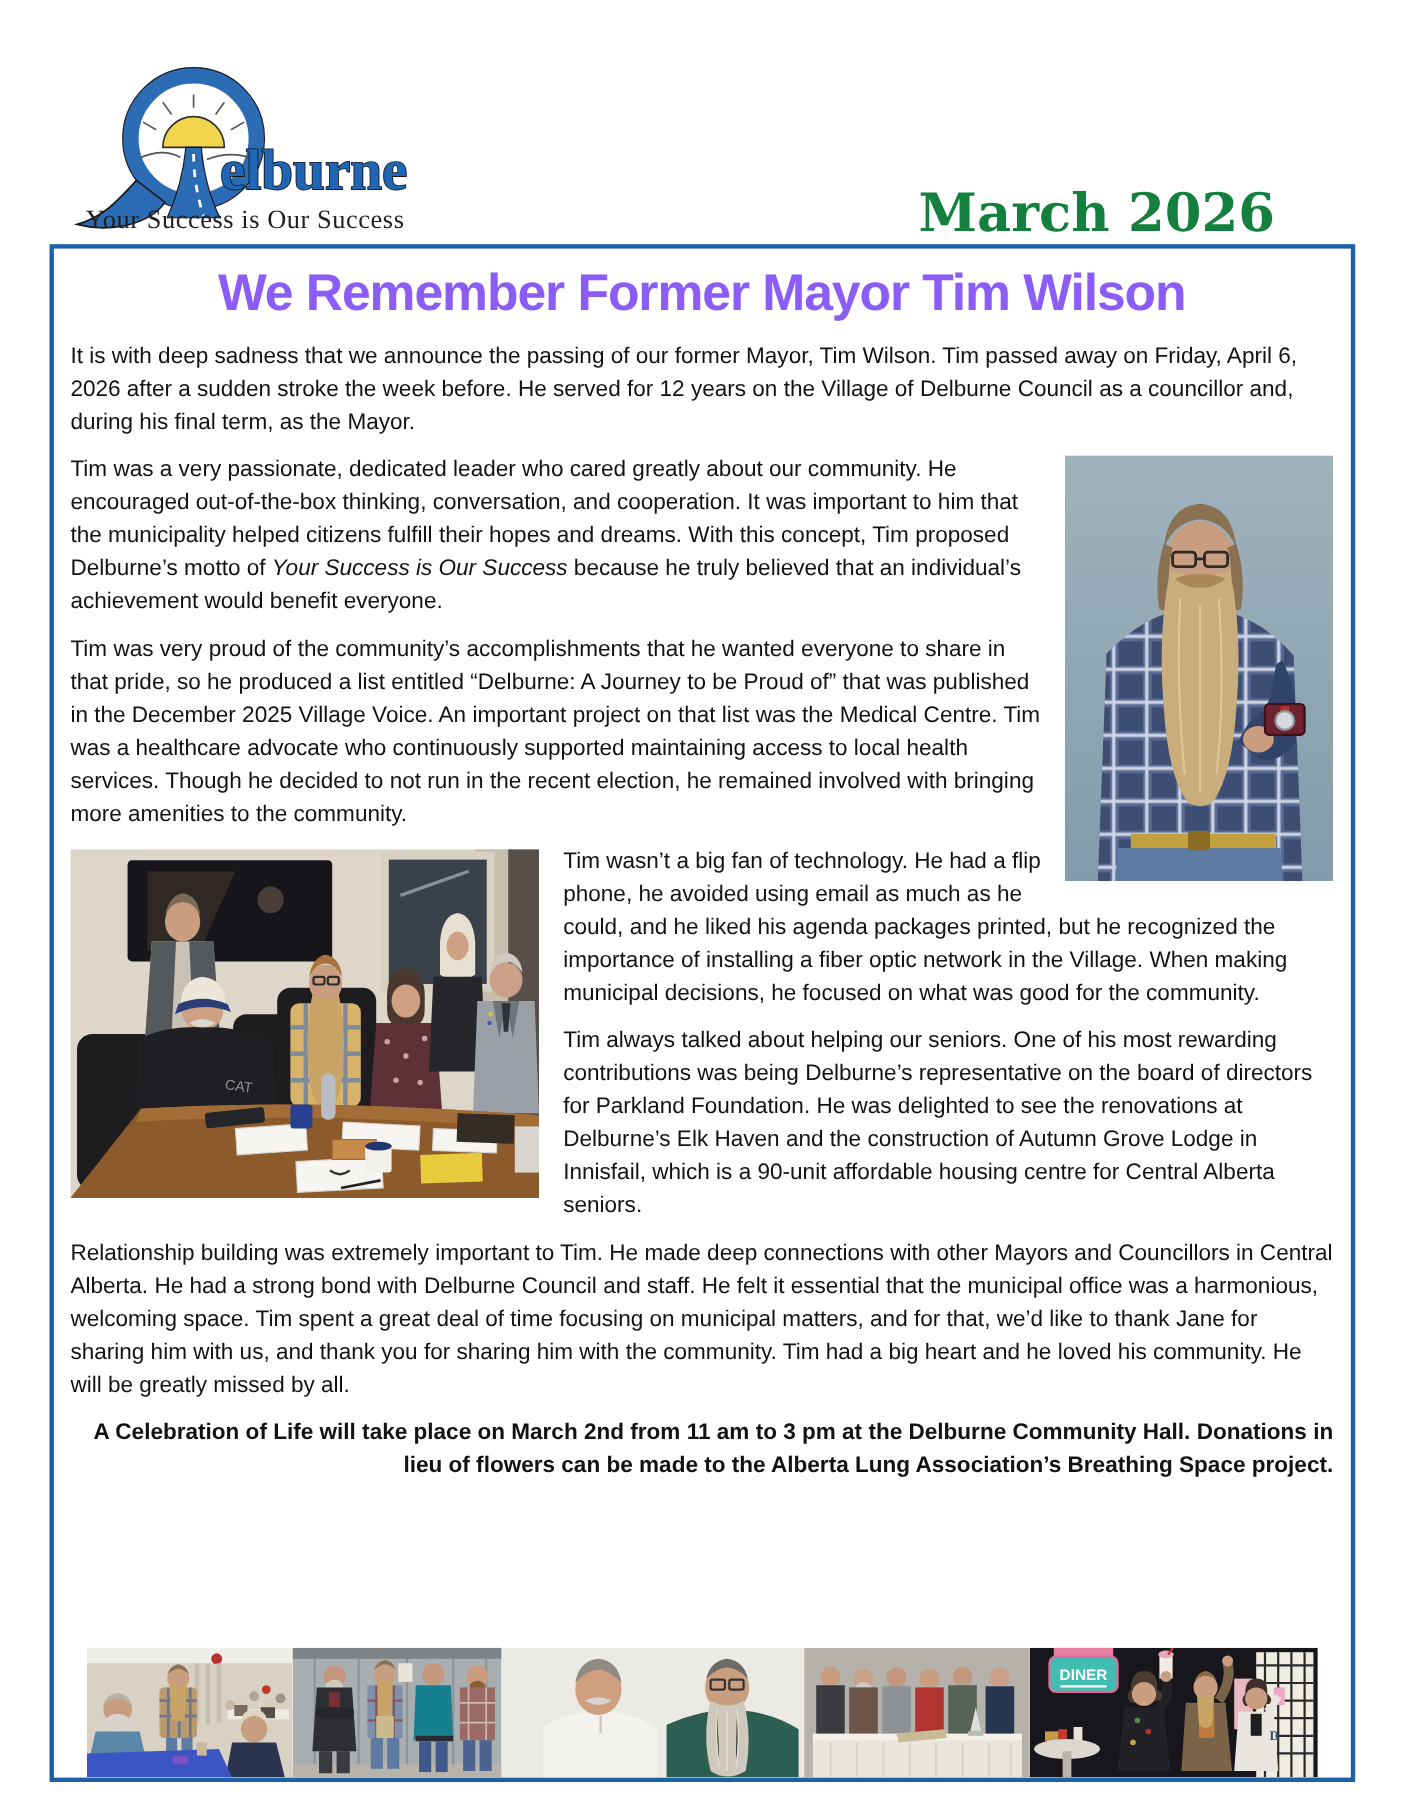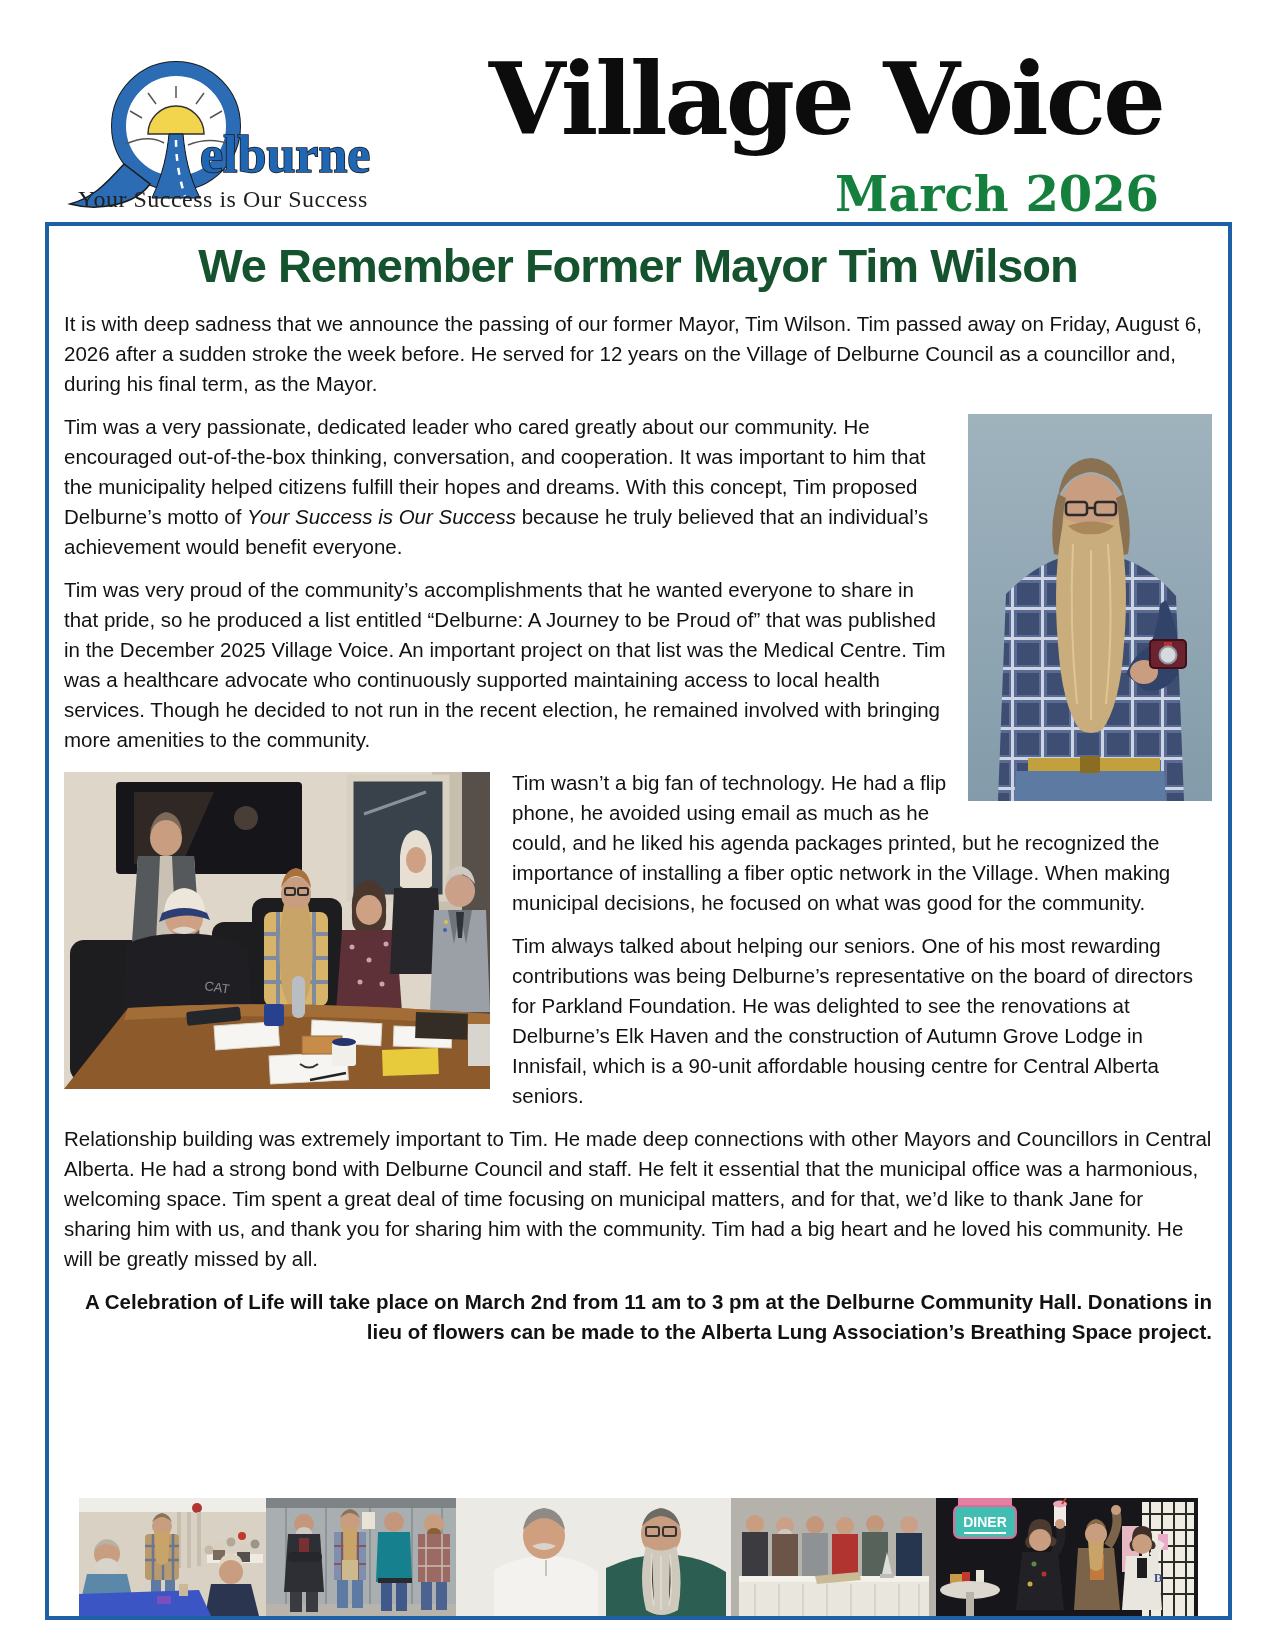--- a/index.html
+++ b/index.html
@@ -24,21 +24,21 @@
   }
   .article-box {
     position: absolute; left: 45px; top: 222px;
     width: 1187px; height: 1398px;
     border: 4px solid #1d60a8;
     padding: 8px 16px 0 15px;
     overflow: hidden; background: #fff;
   }
   .article-heading {
     font-size: 47px; font-weight: bold; text-align: center;
-    margin: 4px 0 16px; letter-spacing: -1px; color: #14532d;
+    margin: 4px 0 16px; letter-spacing: -1px; color: #8b5cf6;
   }
   .article-box p { font-size: 20.5px; line-height: 30px; margin: 0 0 13px; }
   .bold-para { font-weight: bold; text-align: right; }
   figure { margin: 0; }
   svg { display: block; }
   .float-right-fig { float: right; width: 244px; height: 387px; margin: 2px 0 8px 18px; }
   .float-left-fig  { float: left;  width: 426px; height: 317px; margin: 4px 22px 6px 0; }
   .photo-strip {
     position: absolute; left: 15px; right: 16px; bottom: 0;
     display: flex; justify-content: center; align-items: flex-end;
@@ -66,29 +66,28 @@
         </g>
       </g>
       <path d="M78,98 Q100,88 116,97 M140,99 Q162,90 184,99" stroke="#555555" stroke-width="1.5" fill="none"></path>
       <path d="M121,88 L135,88 C137,110 141,130 152,152 L104,152 C115,128 119,108 121,88 Z" fill="#2b6cb5" stroke="#111111" stroke-width="1"></path>
       <path d="M128,94 C128,112 131,132 137,150" stroke="#ffffff" stroke-width="2.5" stroke-dasharray="7 7" fill="none"></path>
       <text x="152" y="126" font-family="Liberation Serif, serif" font-weight="bold" font-size="52" fill="#1f66b5" stroke="#1a1a1a" stroke-width="1.6" style="paint-order:stroke">elburne</text>
       <text x="30" y="161" font-family="Liberation Serif, serif" font-size="24" fill="#1f1f1f" letter-spacing="0.5">Your Success is Our Success</text>
     </svg>
   </div>
 
-  <div class="vv-title">Village Voice</div>
   <div class="vv-date">March 2026</div>
 </div>
 
 <main class="article-box">
 
   <h1 class="article-heading">We Remember Former Mayor Tim Wilson</h1>
 
-  <p>It is with deep sadness that we announce the passing of our former Mayor, Tim Wilson. Tim passed away on Friday, August 6, 2026 after a sudden stroke the week before. He served for 12 years on the Village of Delburne Council as a councillor and, during his final term, as the Mayor.</p>
+  <p>It is with deep sadness that we announce the passing of our former Mayor, Tim Wilson. Tim passed away on Friday, April 6, 2026 after a sudden stroke the week before. He served for 12 years on the Village of Delburne Council as a councillor and, during his final term, as the Mayor.</p>
 
   <figure class="float-right-fig">
     <svg width="244" height="387" viewBox="0 0 244 387">
       <defs>
         <linearGradient id="wallg" x1="0" y1="0" x2="0" y2="1">
           <stop offset="0" stop-color="#9fb3bd"></stop>
             <stop offset="1" stop-color="#839baa"></stop>
         </linearGradient>
         <pattern id="plaidN" width="30" height="30" patternUnits="userSpaceOnUse">
           <rect width="30" height="30" fill="#3d4e72"></rect>

